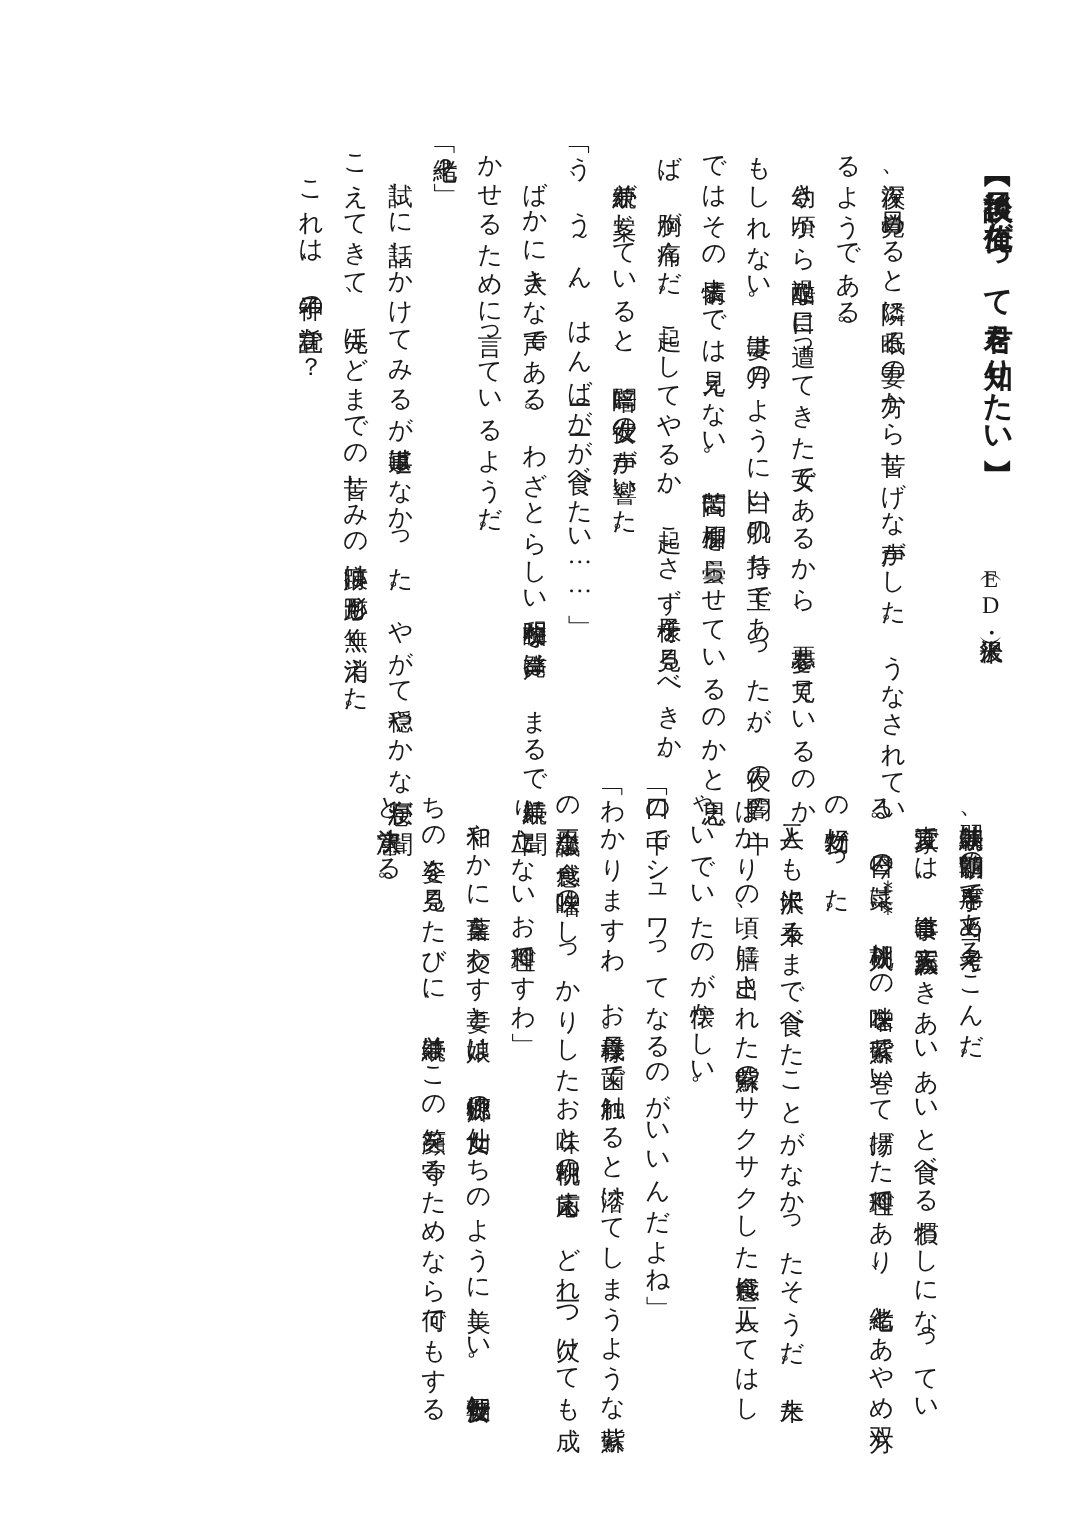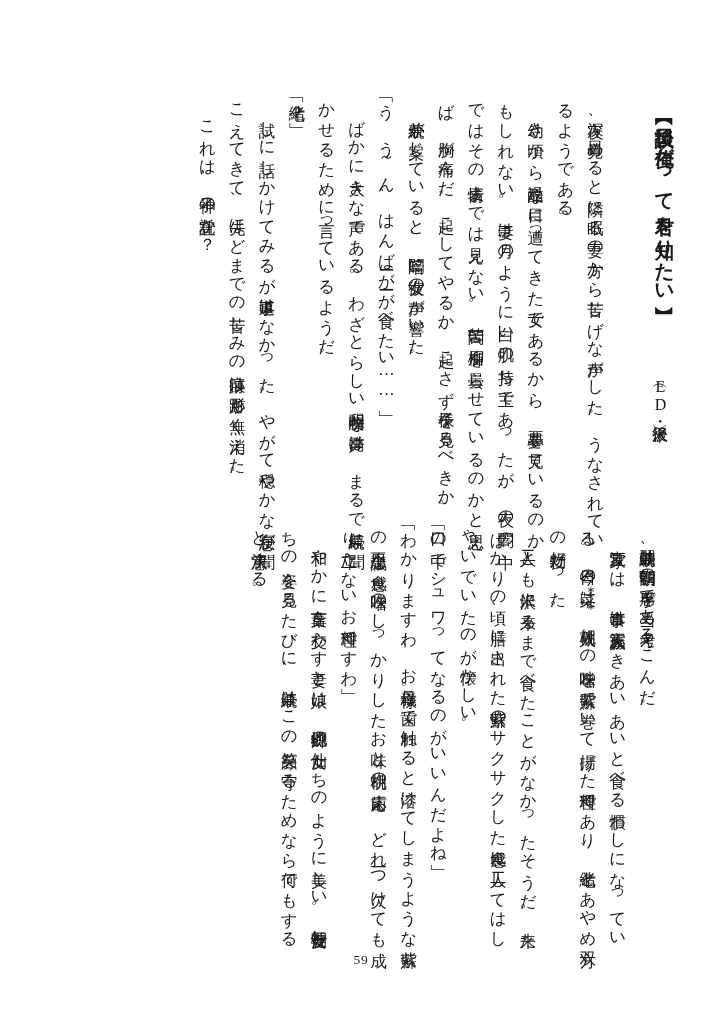--- a/index.html
+++ b/index.html
@@ -125,15 +125,14 @@
 
   <div class="vblock" id="body-lower">
       <div style="margin: 0px;">　翌朝、朝餉の席である。</div>
       <div style="margin: 0px;">　直江家では、食事は家族三人わきあいあいと食べる慣わしになっている。今日の菜は、胡桃入りの味噌を紫蘇で巻いて揚げた料理であり、七緒とあやめ双方の好物だった。</div>
       <div style="margin: 0px;">　二人とも米沢に来るまで食べたことがなかったそうだ。来たばかりの頃、膳に出された紫蘇のサクサクした食感に二人してはしゃいでいたのが懐かしい。</div>
       <div style="margin: 0px;">「口の中でシュワってなるのがいいんだよね」</div>
       <div style="margin: 0px;">「わかりますわ、お義母様。歯で触れると溶けてしまうような紫蘇の不思議な食感。味噌のしっかりしたお味と胡桃の歯応え。どれ一つ欠けても成り立たないお料理ですわ」</div>
       <div style="margin: 0px;">　和やかに言葉を交わす妻と娘は、桃源郷の仙女たちのように美しい。毎朝彼女たちの姿を見るたびに、兼続はこの笑顔を守るためなら何でもすると決意する。</div>
     </div>
 
-  <div id="page-number">59</div>
 
 </div>
 
 </body></html>

